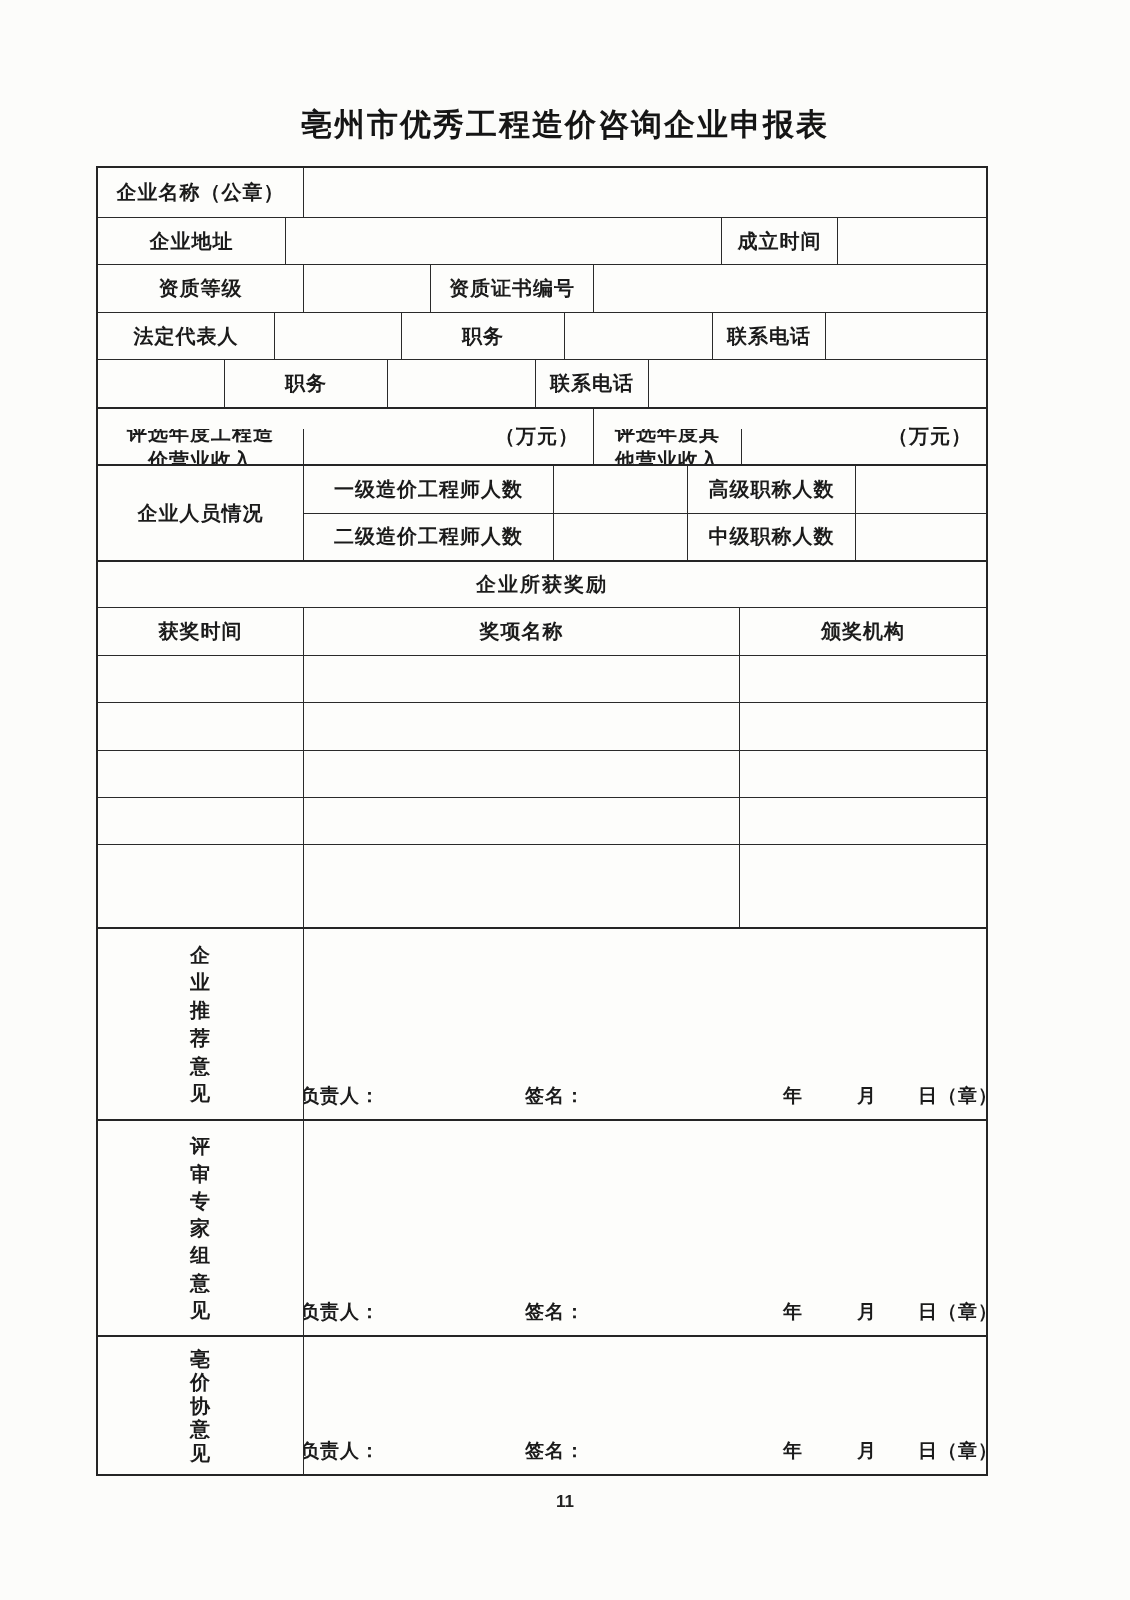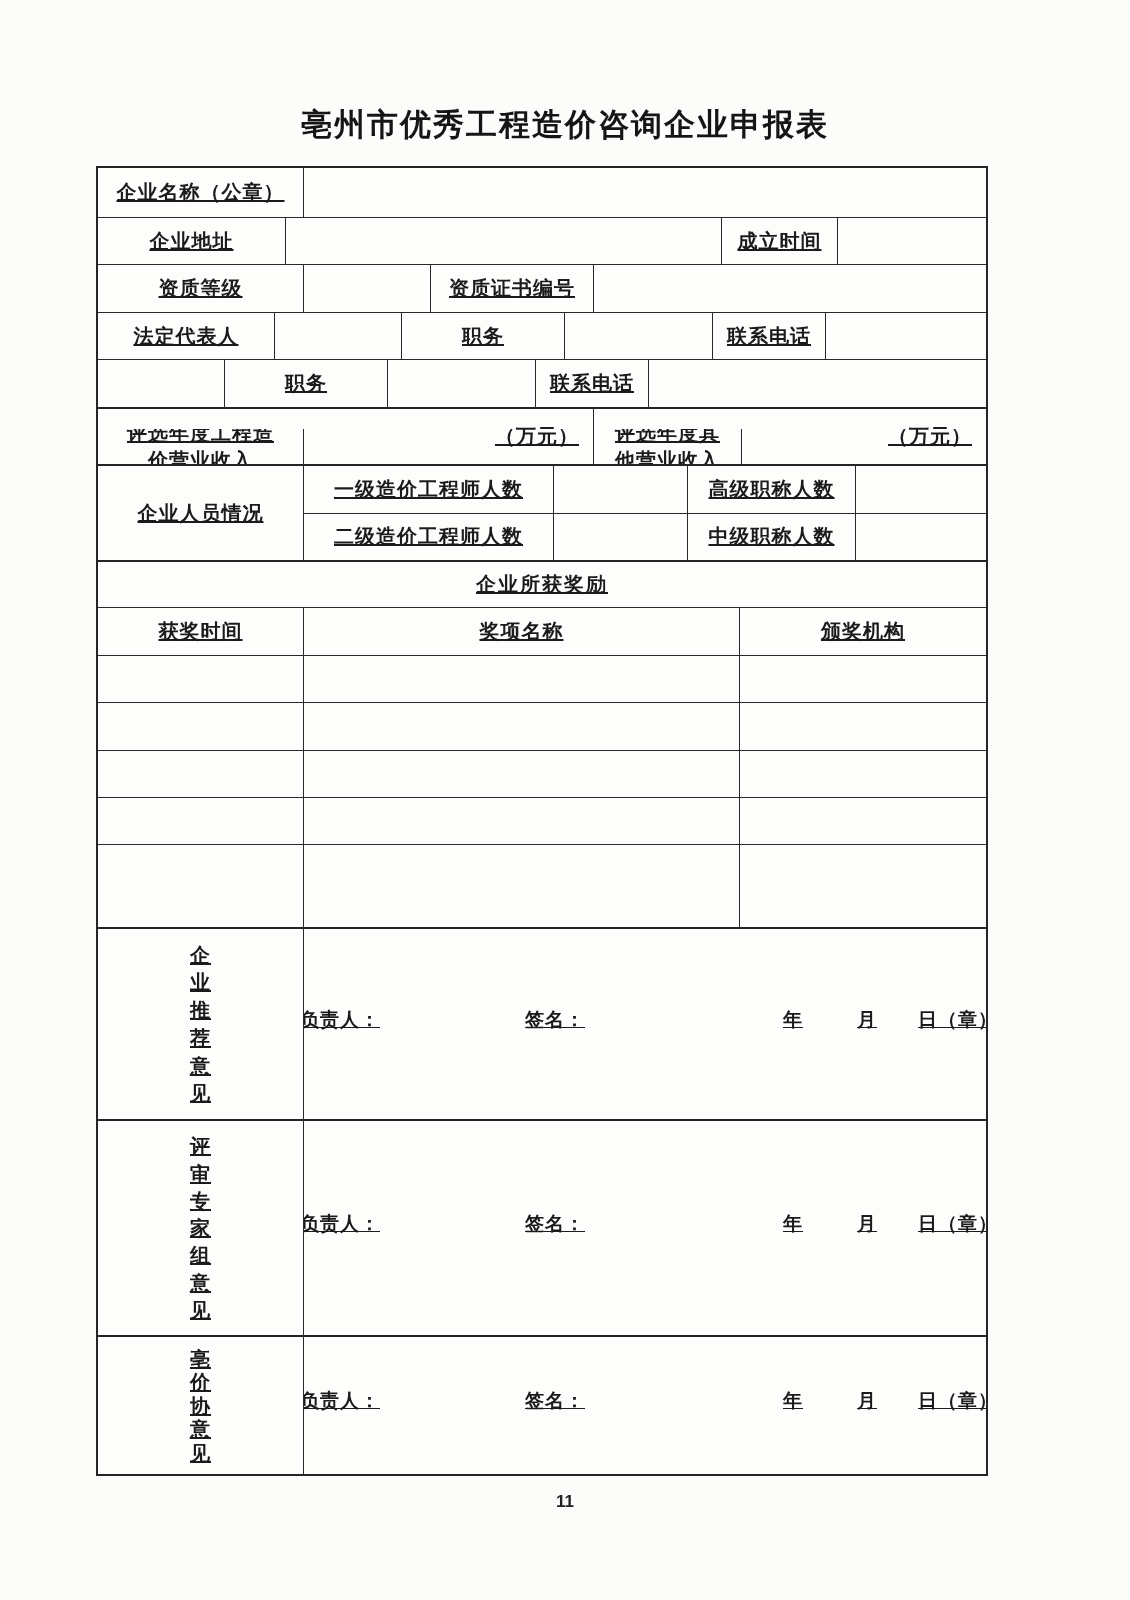--- a/index.html
+++ b/index.html
@@ -23,21 +23,20 @@
     letter-spacing:2px;
     color:#151515;
   }
   .ftable{
     position:absolute;
     left:96px;top:166px;
     width:888px;height:1306px;
     border:2.5px solid #252525;
     box-sizing:content-box;
     background:#fdfdfb;
-    text-decoration:underline;
   }
   .tr{display:flex;border-top:1.6px solid #2a2a2a;box-sizing:border-box;}
   .tr.first{border-top:none;}
   .tr.thick{border-top:2.5px solid #252525;}
   .td{
     box-sizing:border-box;
     border-right:1.6px solid #2a2a2a;
     display:flex;align-items:center;justify-content:center;
     font-size:20px;font-weight:bold;
     letter-spacing:1px;
@@ -53,21 +52,21 @@
   .subrow + .subrow{border-top:1.6px solid #2a2a2a;}
   .vlabel{
     flex-direction:column;
     justify-content:space-evenly;
     padding:8px 0;
     line-height:1;
   }
   .vlabel span{display:block;}
   .opcell{
     position:relative;
-    display:flex;flex-direction:column;
+    display:flex;flex-direction:column;justify-content:flex-end;
     box-sizing:border-box;
     border-right:none;
     padding:1px 0 10px 0;
   }
   .signline{
     display:flex;
     align-items:baseline;
     font-size:19px;font-weight:bold;
     padding-left:8px;
     letter-spacing:1px;

